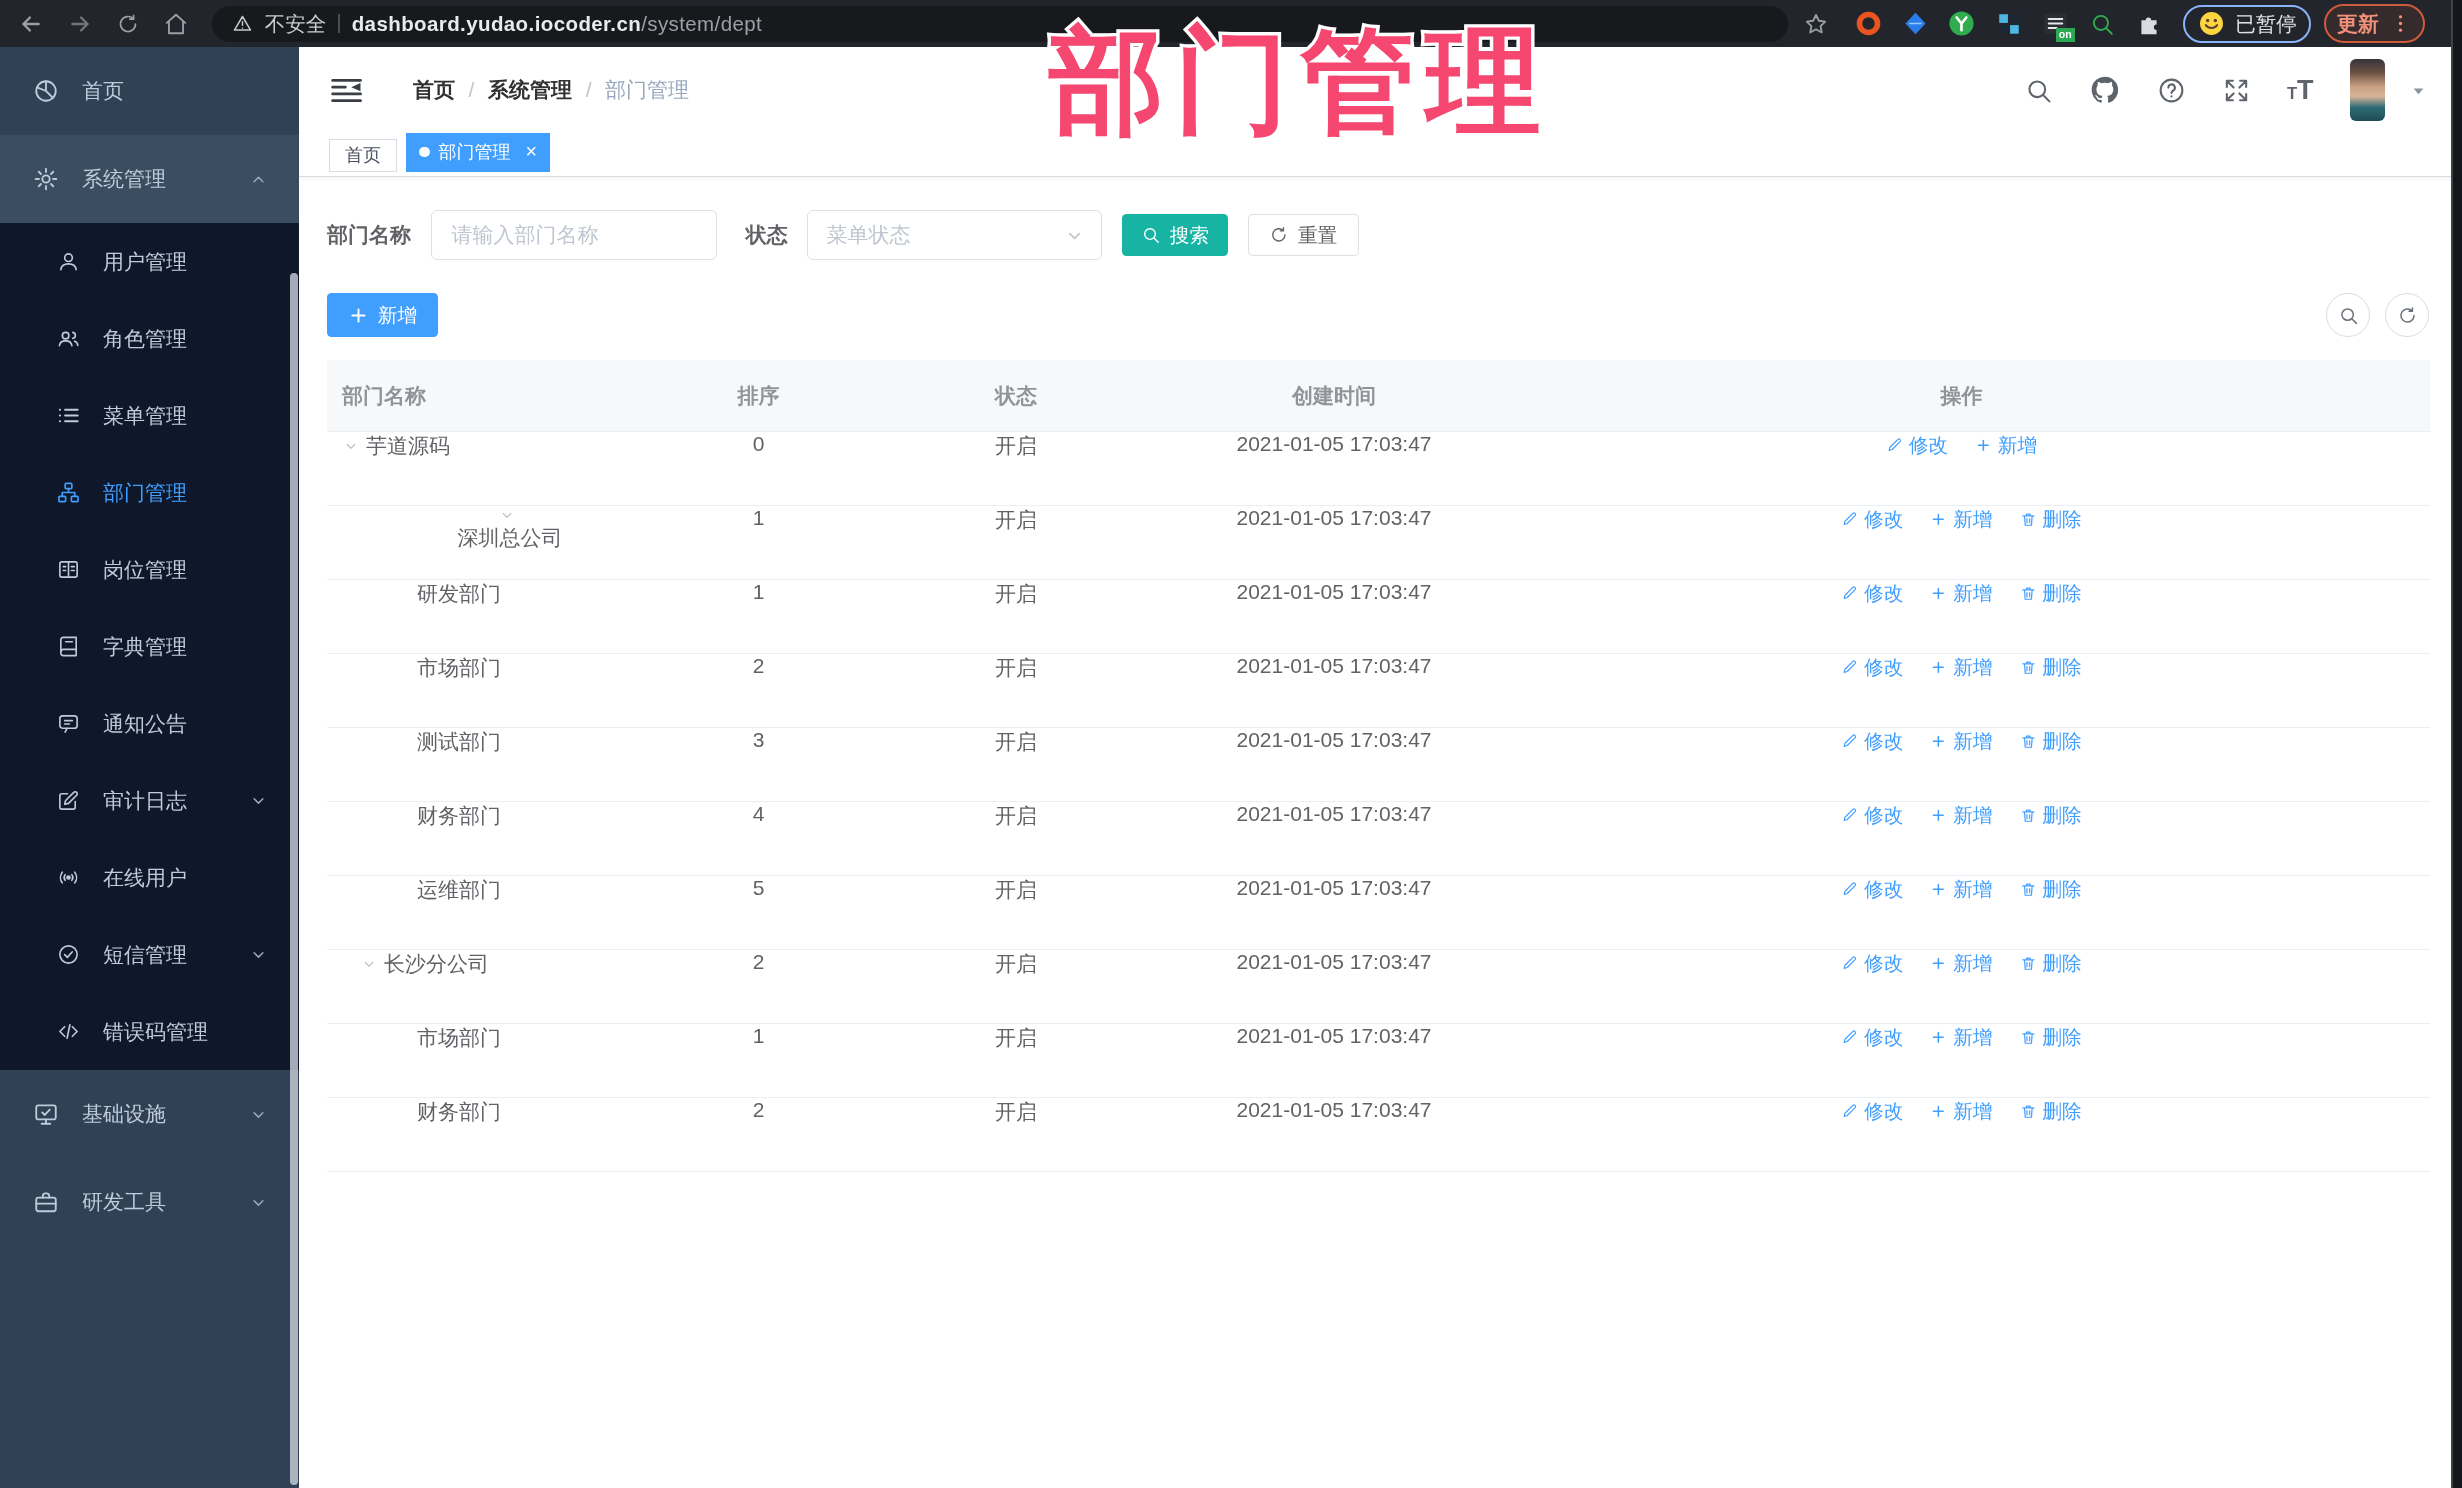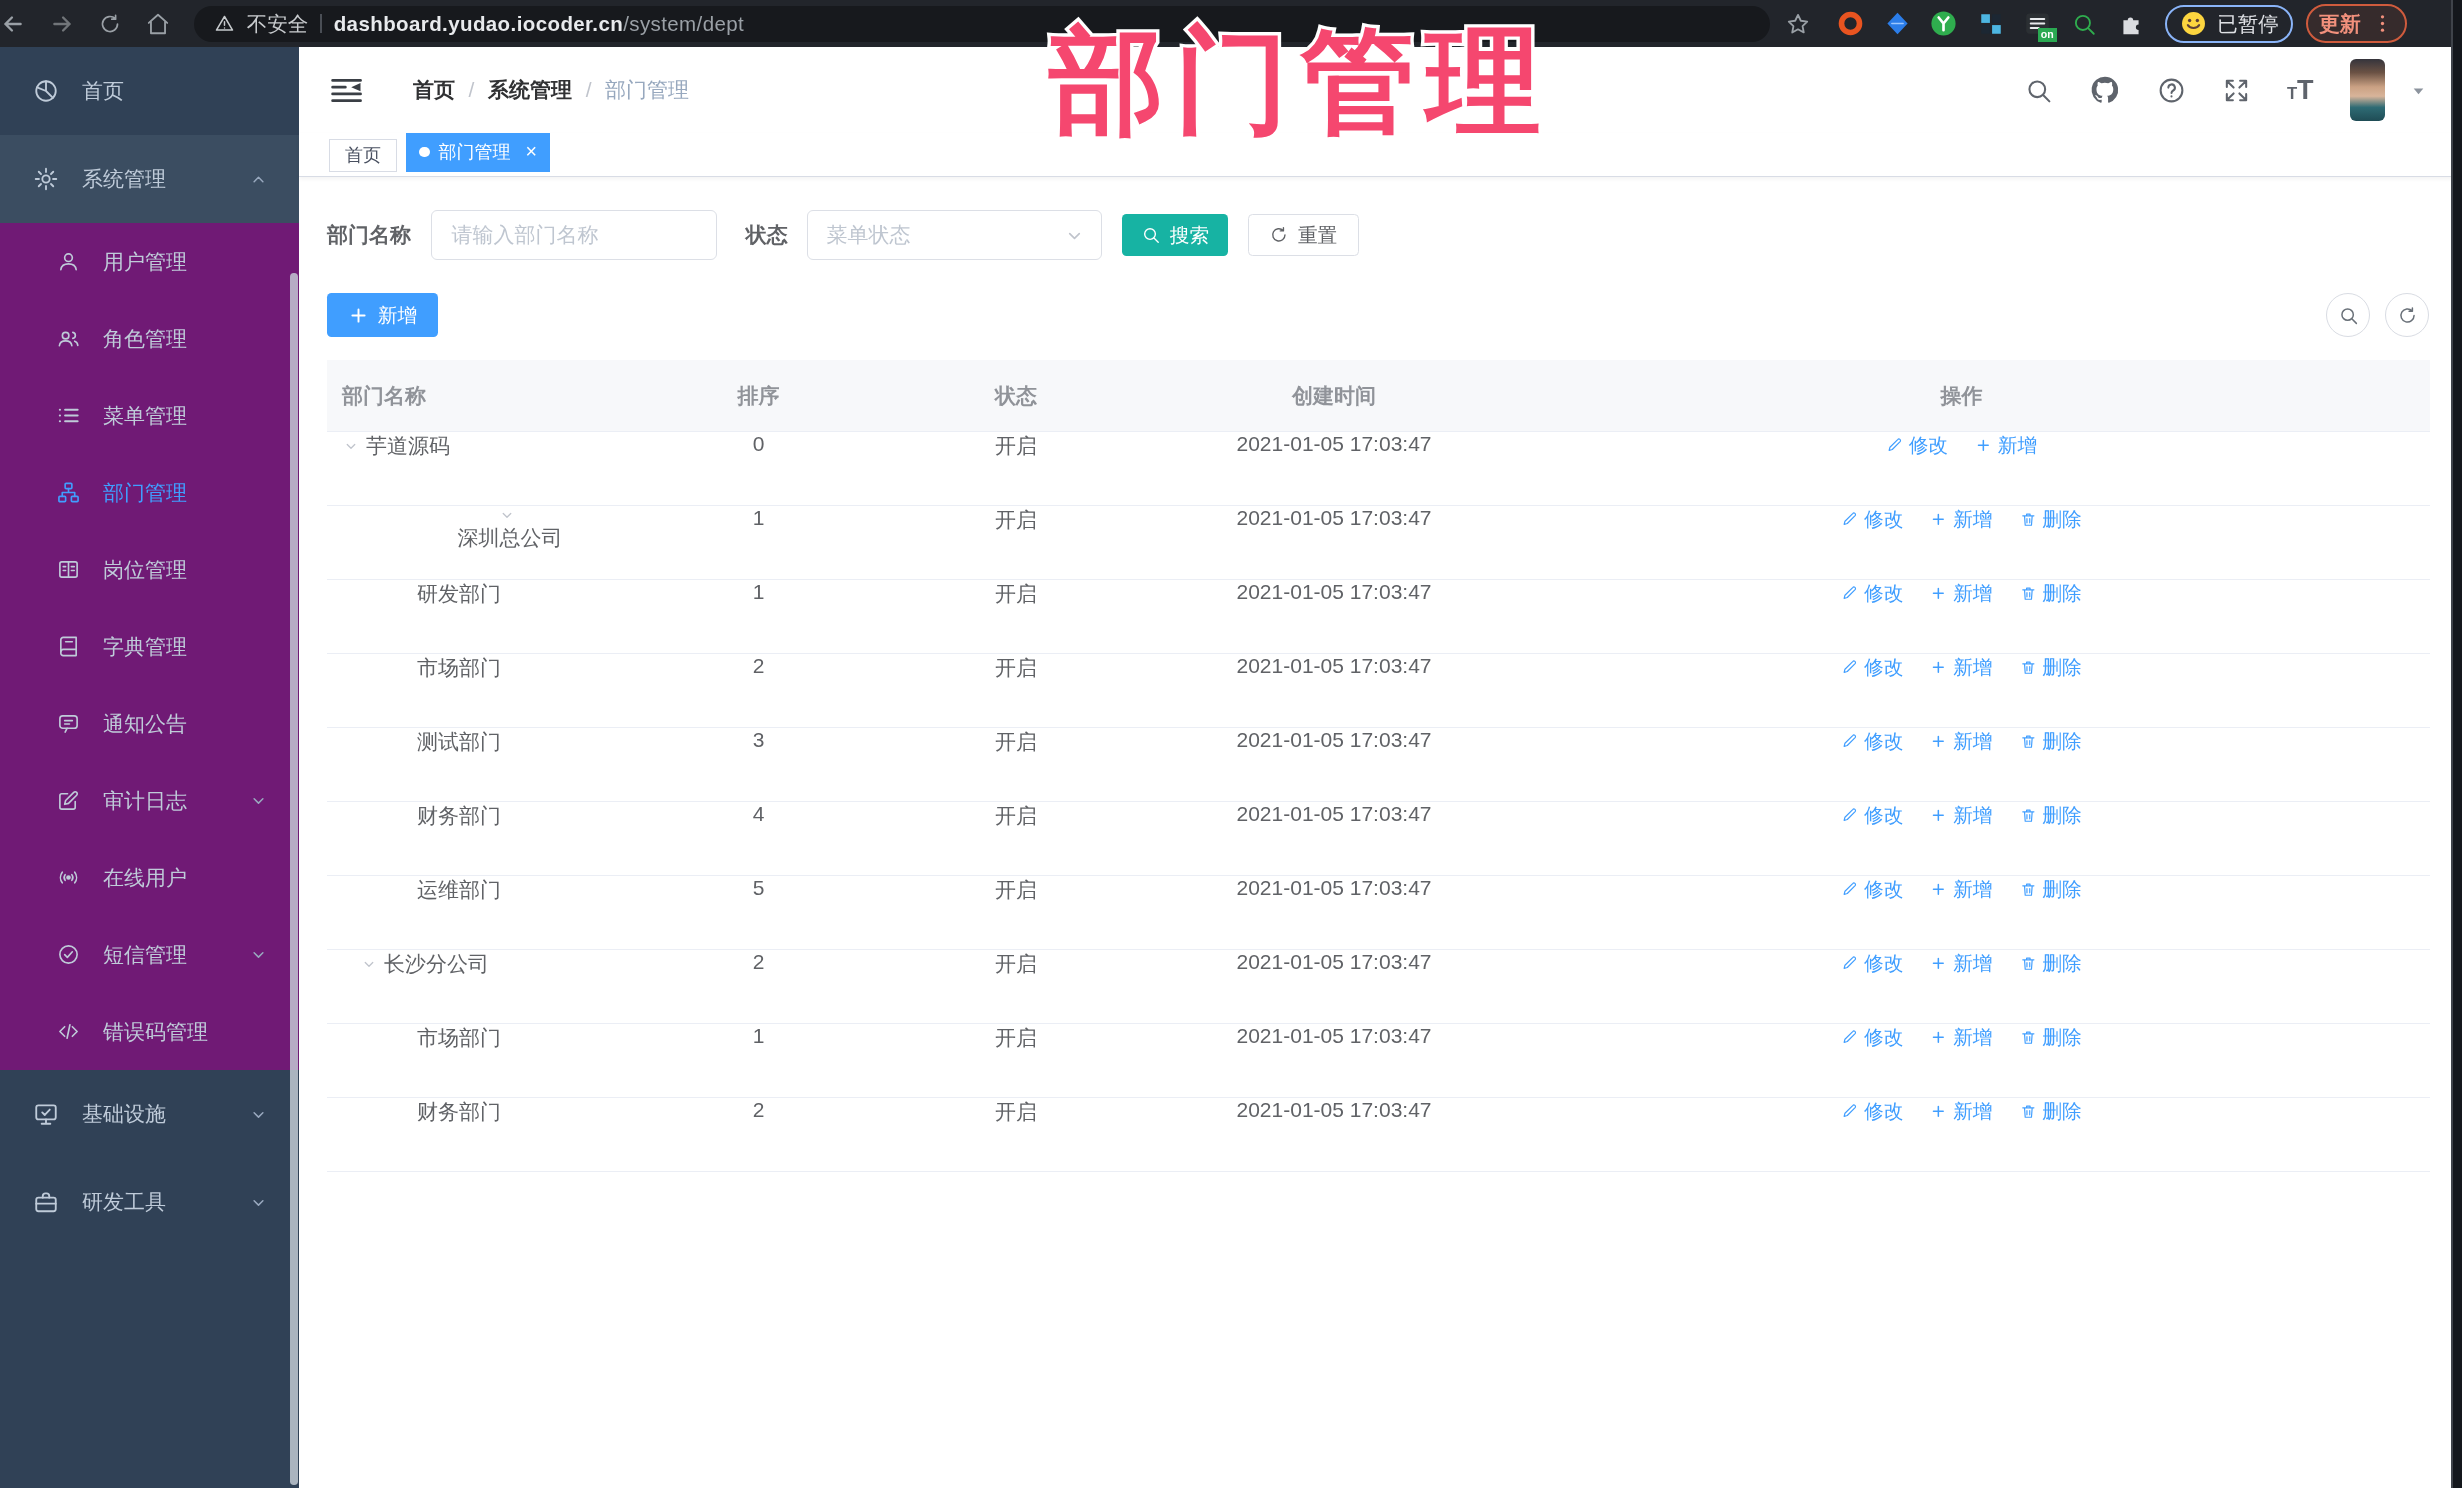--- a/index.html
+++ b/index.html
@@ -1,21 +1,21 @@
 <!DOCTYPE html>
 <html style="font-size:12px"><head>
 <meta charset="utf-8">
 <style>
   * { box-sizing: border-box; margin: 0; padding: 0; }
   html,body { width:2462px; height:1488px; overflow:hidden; }
   body { font-family:"Liberation Sans","DejaVu Sans",sans-serif; background:#fff; position:relative; }
   svg { display:block; }
 
   
-  .chrome { height:47px; background:#22252b; display:flex; align-items:center; position:relative; z-index:5; }
+  .chrome { height:47px; background:#22252b; display:flex; align-items:center; padding-left:18px; position:relative; z-index:5; }
   .navbtn { color:#9aa0a6; margin-right:23px; display:flex; align-items:center; }
   .navbtn.dim { color:#717579; }
   .urlpill { height:36px; width:1576px; background:#17191d; border-radius:18px; display:flex; align-items:center; padding:0 19.7px; gap:12px; flex:none; }
   .sec-label { color:#c8cbce; font-size:20.5px; }
   .pill-sep { width:1.5px; height:19.7px; background:#4a4e55; }
   .url { font-size:20.5px; letter-spacing:0.4px; }
   .url .host { color:#e8eaed; font-weight:700; }
   .url .path { color:#9aa0a6; font-weight:400; }
   .star { color:#9aa0a6; margin-left:15px; }
   .exts { display:flex; align-items:center; gap:19.7px; margin-left:26px; }
@@ -30,21 +30,21 @@
   .logo-row { height:86px; display:flex; align-items:center; padding-left:44px; gap:19.7px; }
   .logo-img { width:48px; height:48px; border-radius:4.5px; background:
       radial-gradient(circle at 50% 32%, #fdfbf9 0 26%, transparent 27%),
       linear-gradient(150deg,#efe6e2 0%, #ddc9c2 45%, #b39a93 100%); }
   .app-title { color:#fff; font-size:23px; font-weight:700; letter-spacing:1.5px; }
   .mi { display:flex; align-items:center; color:#bfcbd9; font-size:21px; position:relative; cursor:pointer; }
   .mi .mico { width:27px; display:flex; justify-content:center; }
   .mi.top { height:88px; padding-left:32px; }
   .mi.top .mlabel { margin-left:23px; }
   .mi.openbg { background:#3b4d61; }
-  .submenu { background:#701a75; }
+  .submenu { background:#0f172a; }
   .mi.sub { height:77px; padding-left:55px; }
   .mi.sub .mlabel { margin-left:21px; }
   .mi .chev { position:absolute; right:30px; color:#99a9bf; }
   .mi.active { color:#409eff; }
   .side-scroll { position:absolute; top:226px; right:1.5px; width:7.6px; height:1212px; background:#cmd; background:#c9d1da; opacity:.8; border-radius:3.8px; }
 
   .main { flex:1; display:flex; flex-direction:column; background:#fff; position:relative; }
   .hdr { height:86px; display:flex; align-items:center; padding:0 32px; }
   .hamb { color:#3a3f45; cursor:pointer; }
   .crumbs { margin-left:50px; display:flex; align-items:center; gap:13.6px; font-size:21px; }

